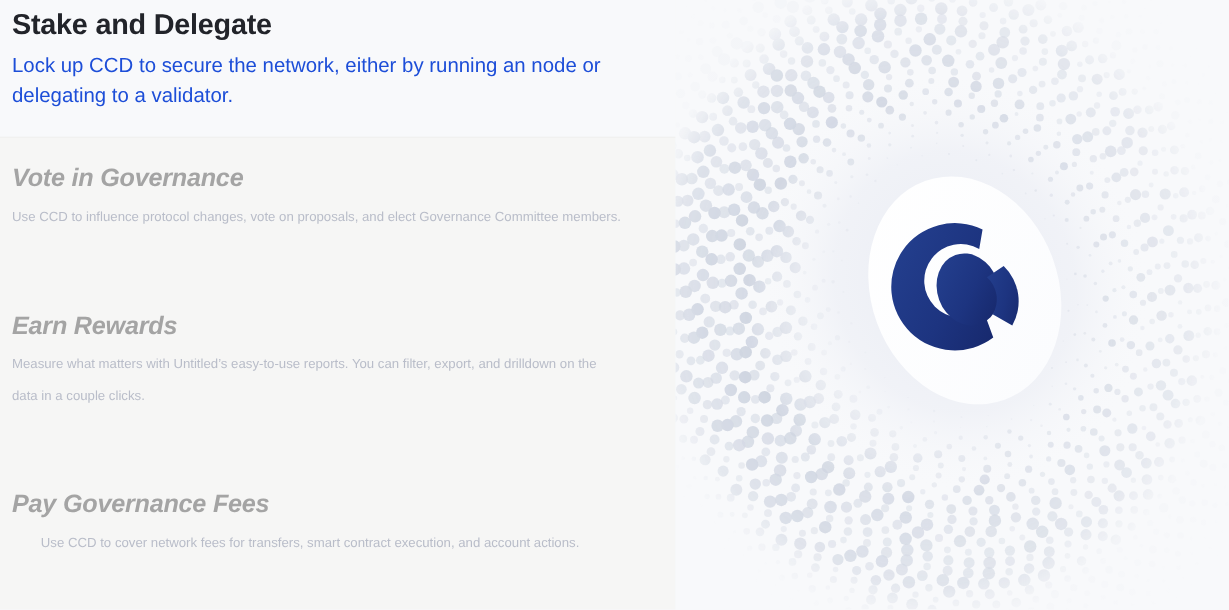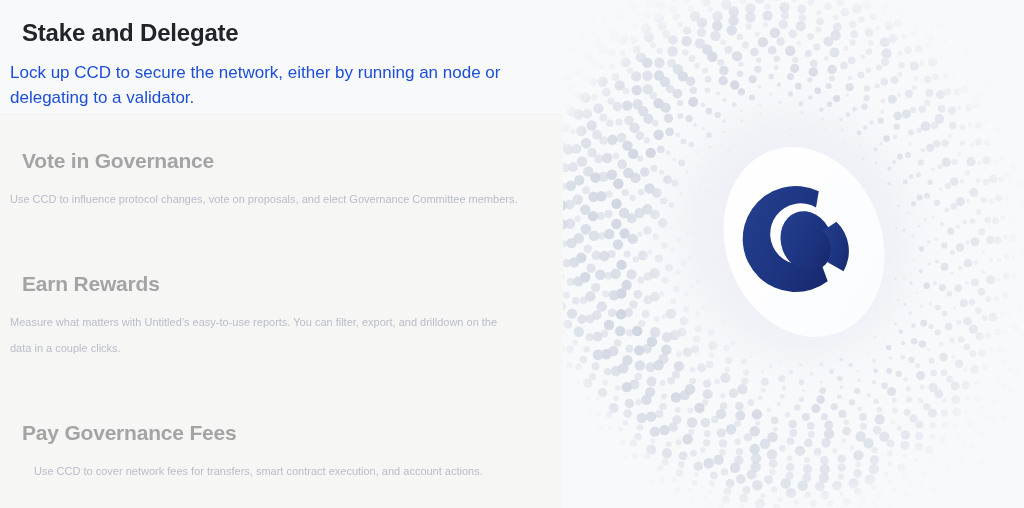--- a/index.html
+++ b/index.html
@@ -42,21 +42,21 @@
     border-top: 1px solid #f1f1f0;
   }
 
   .feature {
     position: absolute;
     left: 10px;
     width: 525px;
   }
 
   .feature .f-title {
-    margin: 12px;
+    margin: 0;
     font-weight: bold;
     letter-spacing: -0.2px;
     white-space: nowrap;
   }
   .feature .f-body {
     margin: 0;
   }
 
   
   .feature.active { top: 6px; }
@@ -71,20 +71,21 @@
     line-height: 25px;
     color: #1d4ed8;
     max-width: 492px;
   }
 
   
   .feature.dim .f-title {
     font-size: 21px;
     line-height: 26px;
     color: #a4a4a4;
+    font-style: italic;
   }
   .feature.dim .f-body {
     margin-top: 6px;
     font-size: 11px;
     line-height: 26px;
     color: #b9bdc9;
   }
 
   .feature.dim.i2 { top: 136px; }
   .feature.dim.i2 .f-body { max-width: 512px; }

